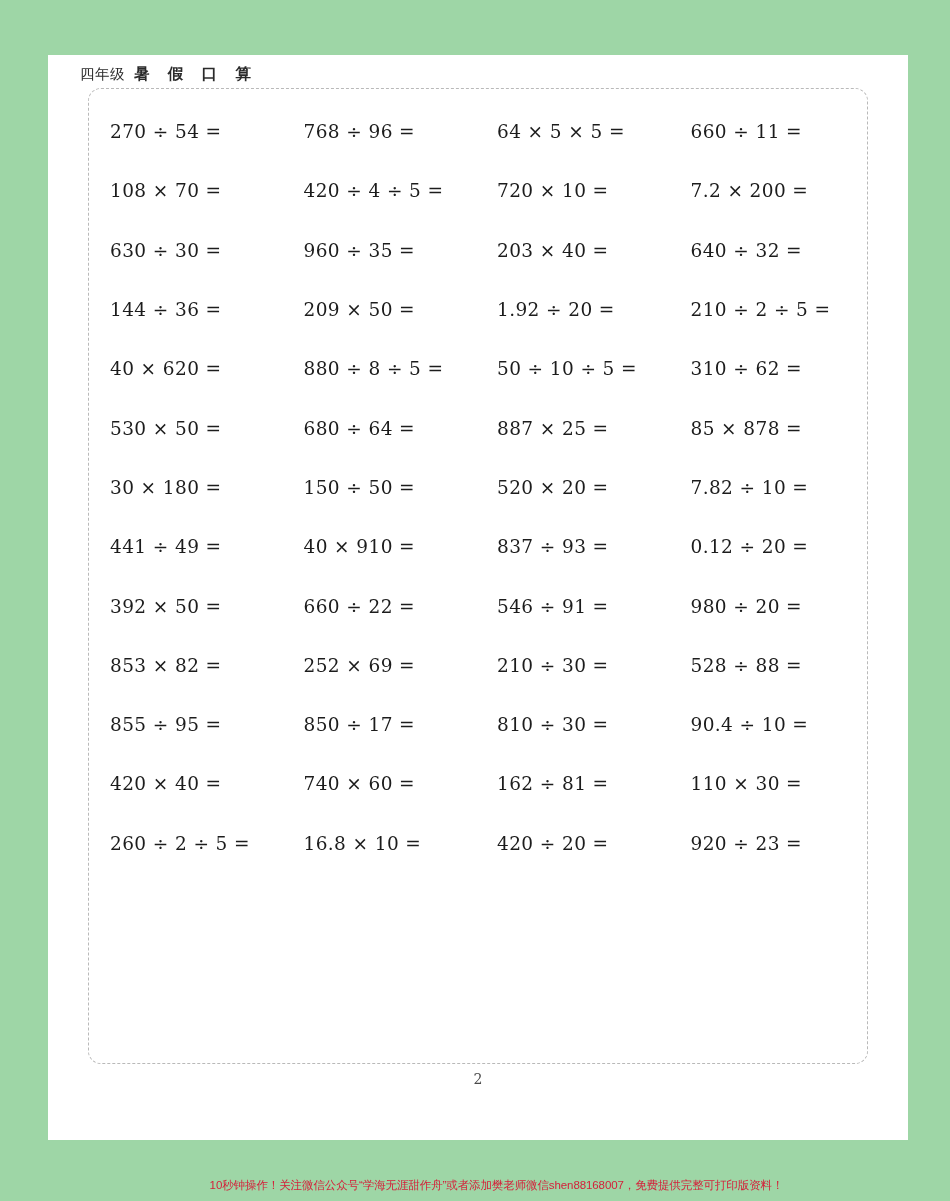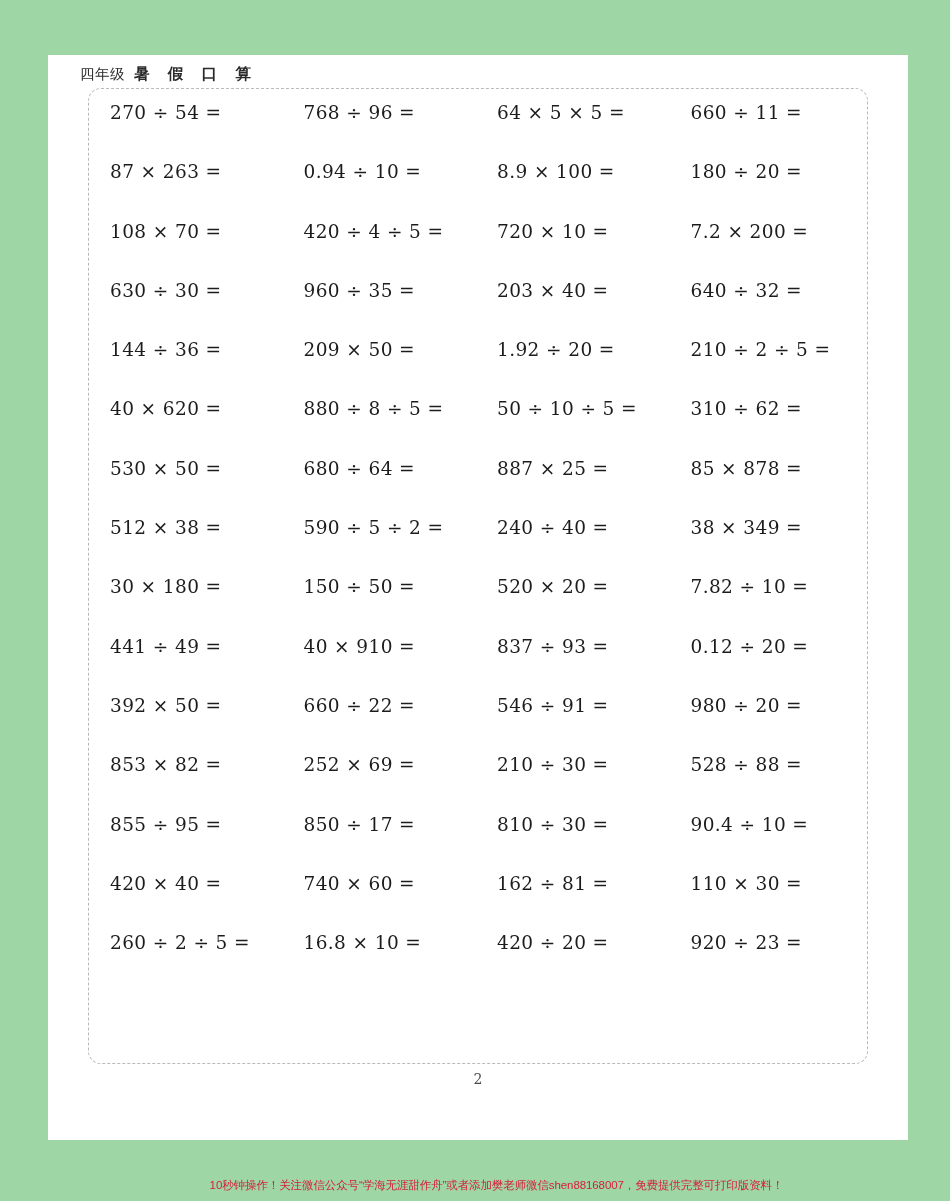--- a/index.html
+++ b/index.html
@@ -60,21 +60,21 @@
   
   #problem-grid {
     position: absolute;
     left: 62px;
     top: 47px;
     width: 760px;
   }
   .problem-row {
     display: flex;
     height: 59.3px;
-    align-items: flex-start;
+    align-items: center;
     gap: 14px;
   }
   .problem-cell {
     width: 195px;
     font-size: 18.5px;
     color: #1c1c1c;
     white-space: nowrap;
     letter-spacing: 0.4px;
     font-family: "DejaVu Serif", serif;
   }
@@ -118,26 +118,20 @@
   <div id="problem-frame"></div>
 
   <div id="problem-grid">
       <div class="problem-row">
         <div class="problem-cell">270 ÷ 54 =</div>
         <div class="problem-cell">768 ÷ 96 =</div>
         <div class="problem-cell">64 × 5 × 5 =</div>
         <div class="problem-cell">660 ÷ 11 =</div>
       </div>
       <div class="problem-row">
-        <div class="problem-cell">87 × 263 =</div>
-        <div class="problem-cell">0.94 ÷ 10 =</div>
-        <div class="problem-cell">8.9 × 100 =</div>
-        <div class="problem-cell">180 ÷ 20 =</div>
-      </div>
-      <div class="problem-row">
         <div class="problem-cell">108 × 70 =</div>
         <div class="problem-cell">420 ÷ 4 ÷ 5 =</div>
         <div class="problem-cell">720 × 10 =</div>
         <div class="problem-cell">7.2 × 200 =</div>
       </div>
       <div class="problem-row">
         <div class="problem-cell">630 ÷ 30 =</div>
         <div class="problem-cell">960 ÷ 35 =</div>
         <div class="problem-cell">203 × 40 =</div>
         <div class="problem-cell">640 ÷ 32 =</div>
@@ -154,26 +148,20 @@
         <div class="problem-cell">50 ÷ 10 ÷ 5 =</div>
         <div class="problem-cell">310 ÷ 62 =</div>
       </div>
       <div class="problem-row">
         <div class="problem-cell">530 × 50 =</div>
         <div class="problem-cell">680 ÷ 64 =</div>
         <div class="problem-cell">887 × 25 =</div>
         <div class="problem-cell">85 × 878 =</div>
       </div>
       <div class="problem-row">
-        <div class="problem-cell">512 × 38 =</div>
-        <div class="problem-cell">590 ÷ 5 ÷ 2 =</div>
-        <div class="problem-cell">240 ÷ 40 =</div>
-        <div class="problem-cell">38 × 349 =</div>
-      </div>
-      <div class="problem-row">
         <div class="problem-cell">30 × 180 =</div>
         <div class="problem-cell">150 ÷ 50 =</div>
         <div class="problem-cell">520 × 20 =</div>
         <div class="problem-cell">7.82 ÷ 10 =</div>
       </div>
       <div class="problem-row">
         <div class="problem-cell">441 ÷ 49 =</div>
         <div class="problem-cell">40 × 910 =</div>
         <div class="problem-cell">837 ÷ 93 =</div>
         <div class="problem-cell">0.12 ÷ 20 =</div>

